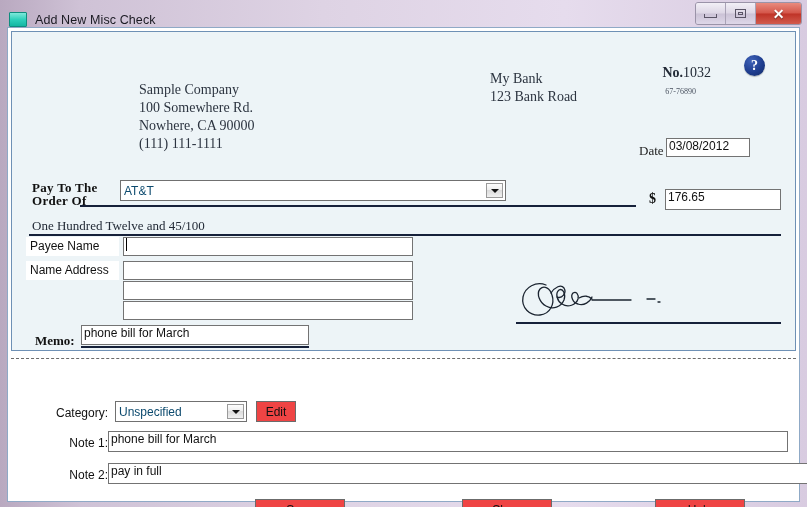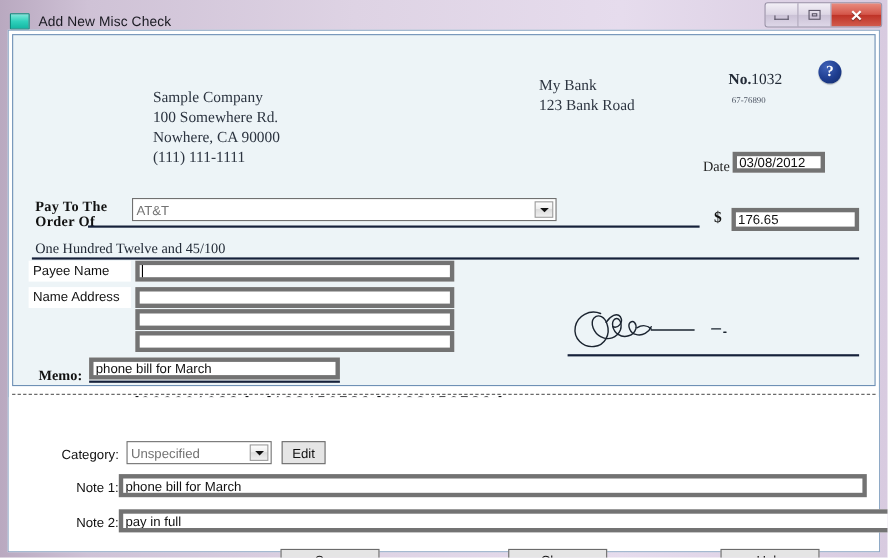--- a/index.html
+++ b/index.html
@@ -198,28 +198,28 @@
   }
   .date-box {
     position: absolute;
     left: 654px; top: 106px;
     width: 84px; height: 19px;
   }
 
   
   .tbox {
     box-sizing: border-box;
-    border: 4px solid #737373;
+    border: 1px solid #737373;
     background: #ffffff;
     font-family: "Liberation Sans", sans-serif;
     font-size: 12px;
     color: #111;
     padding: 0 2px;
     display: flex;
-    align-items: center;
+    align-items: flex-start;
     overflow: hidden;
     white-space: nowrap;
   }
 
   
   .pay-label {
     position: absolute;
     left: 20px; top: 149px;
     font-family: "Liberation Serif", serif;
     font-size: 13px;
@@ -237,21 +237,21 @@
     background: #ffffff;
     display: flex;
     align-items: stretch;
   }
   .combo-text {
     flex: 1 1 auto;
     display: flex;
     align-items: center;
     padding-left: 3px;
     font-size: 12px;
-    color: #737373;
+    color: #0c4a6e;
     white-space: nowrap;
     overflow: hidden;
   }
   .combo-btn {
     width: 17px;
     margin: 2px 2px 2px 0;
     background: linear-gradient(to bottom, #fdfdfd 0%, #eeeeee 45%, #dcdcdc 50%, #f0f0f0 100%);
     border: 1px solid #9a9a9a;
     display: flex;
     align-items: center;
@@ -412,21 +412,21 @@
   .note1-label { left: 40px; top: 75px; width: 60px; }
   .note2-label { left: 40px; top: 107px; width: 60px; }
 
   .cat-combo {
     position: absolute;
     left: 107px; top: 40px;
     width: 132px; height: 21px;
   }
   .btn {
     box-sizing: border-box;
-    background: #e5e5e5;
+    background: #ef4444;
     border: 1px solid #6b6b6b;
     font-family: "Liberation Sans", sans-serif;
     font-size: 12px;
     color: #111;
     display: flex;
     align-items: center;
     justify-content: center;
     cursor: pointer;
   }
   .edit-btn {

